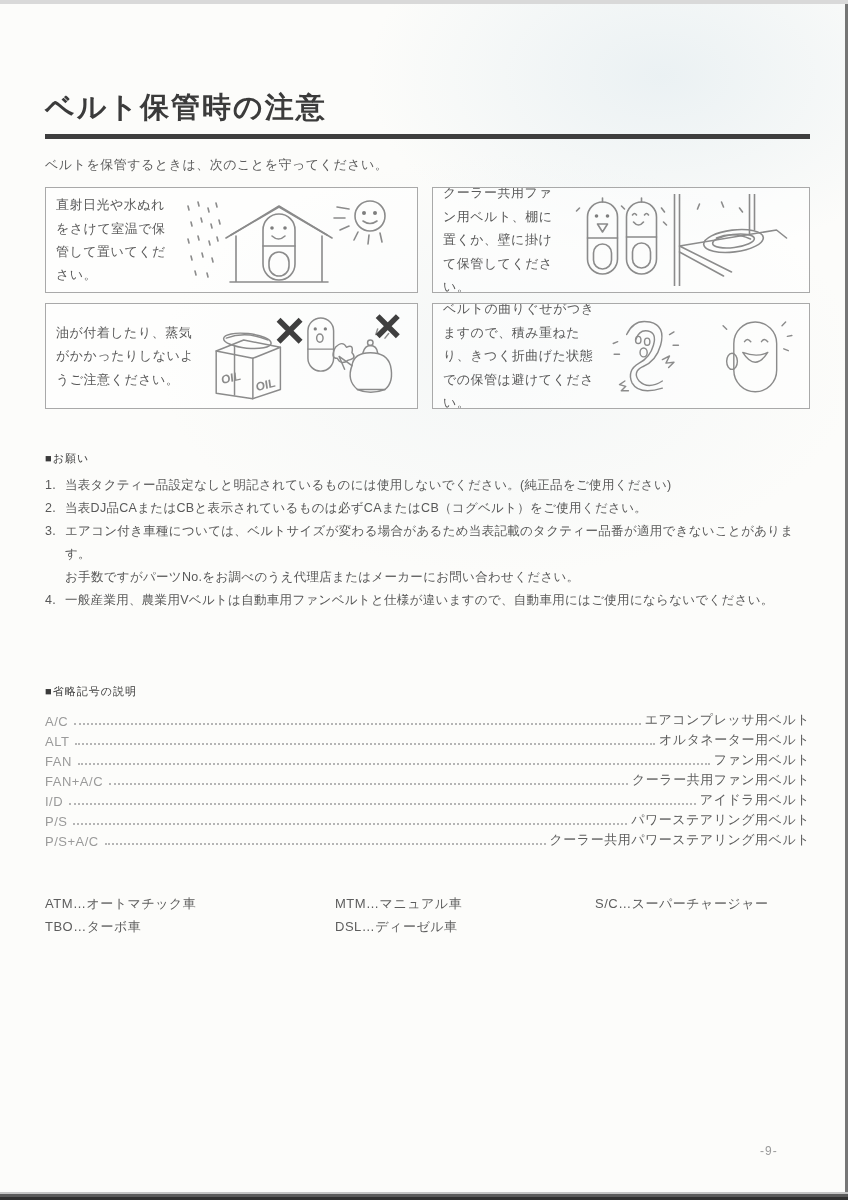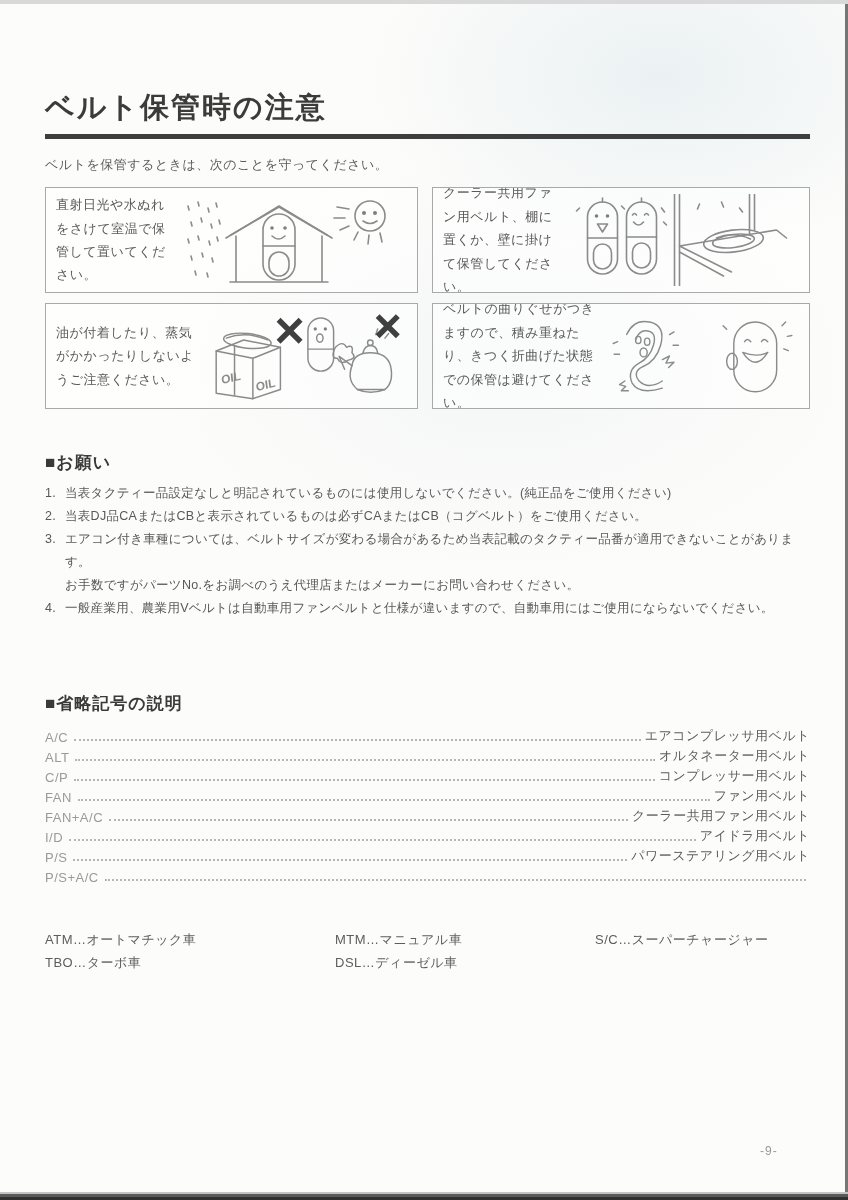--- a/index.html
+++ b/index.html
@@ -39,21 +39,21 @@
   .w2 .pbox-text { width:116px; }
   .w3 .pbox-text { width:140px; }
   .w4 .pbox-text { width:164px; }
   .pbox svg { flex:1; height:92px; }
   .art { stroke:#8b8b8b; stroke-width:1.6; fill:none; stroke-linecap:round; stroke-linejoin:round; }
   .artf { fill:#7e7e7e; stroke:none; }
   .xmark { stroke:#3f3f3f; stroke-width:6; fill:none; stroke-linecap:butt; }
   .oiltxt { fill:#8b8b8b; font-size:13px; font-weight:bold; font-family:"Liberation Sans",sans-serif; }
 
   
-  .sec-heading { font-size:17px; font-weight:bold; color:#3a3a3a; letter-spacing:1px; }
+  .sec-heading { font-size:11px; font-weight:normal; color:#3a3a3a; letter-spacing:1px; }
   .request { margin-top:42px; }
   .request-items { margin-top:8px; }
   .req-item { display:flex; font-size:12.5px; color:#585858; line-height:23px; letter-spacing:.3px; }
   .req-num { width:20px; flex:none; }
   .req-lines { flex:1; }
 
   .abbr-section { margin-top:72px; }
   .abbr-list { margin-top:10px; }
   .abbr-row { display:flex; align-items:flex-end; height:20px; font-size:13px; }
   .abbr-key { color:#9a9a9a; letter-spacing:.5px; flex:none; padding-right:6px; }
@@ -246,25 +246,20 @@
           <span class="abbr-key">A/C</span>
           <span class="abbr-leader"></span>
           <span class="abbr-val">エアコンプレッサ用ベルト</span>
         </div>
         <div class="abbr-row">
           <span class="abbr-key">ALT</span>
           <span class="abbr-leader"></span>
           <span class="abbr-val">オルタネーター用ベルト</span>
         </div>
         <div class="abbr-row">
-          <span class="abbr-key">C/P</span>
-          <span class="abbr-leader"></span>
-          <span class="abbr-val">コンプレッサー用ベルト</span>
-        </div>
-        <div class="abbr-row">
           <span class="abbr-key">FAN</span>
           <span class="abbr-leader"></span>
           <span class="abbr-val">ファン用ベルト</span>
         </div>
         <div class="abbr-row">
           <span class="abbr-key">FAN+A/C</span>
           <span class="abbr-leader"></span>
           <span class="abbr-val">クーラー共用ファン用ベルト</span>
         </div>
         <div class="abbr-row">
@@ -273,20 +268,21 @@
           <span class="abbr-val">アイドラ用ベルト</span>
         </div>
         <div class="abbr-row">
           <span class="abbr-key">P/S</span>
           <span class="abbr-leader"></span>
           <span class="abbr-val">パワーステアリング用ベルト</span>
         </div>
         <div class="abbr-row">
           <span class="abbr-key">P/S+A/C</span>
           <span class="abbr-leader"></span>
+          <span class="abbr-val">クーラー共用パワーステアリング用ベルト</span>
         </div>
       </div>
     </div>
 
     <div class="veh-grid">
       <div><span>ATM</span><span>…</span><span>オートマチック車</span></div>
       <div><span>MTM</span><span>…</span><span>マニュアル車</span></div>
       <div><span>S/C</span><span>…</span><span>スーパーチャージャー</span></div>
       <div><span>TBO</span><span>…</span><span>ターボ車</span></div>
       <div><span>DSL</span><span>…</span><span>ディーゼル車</span></div>

